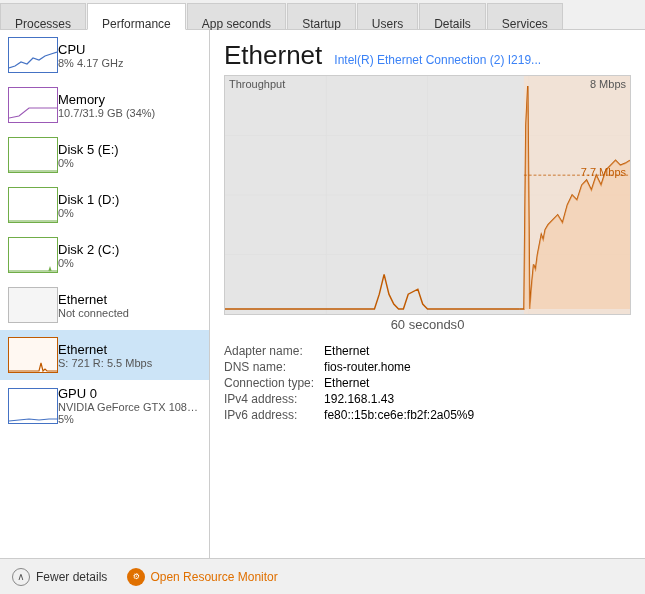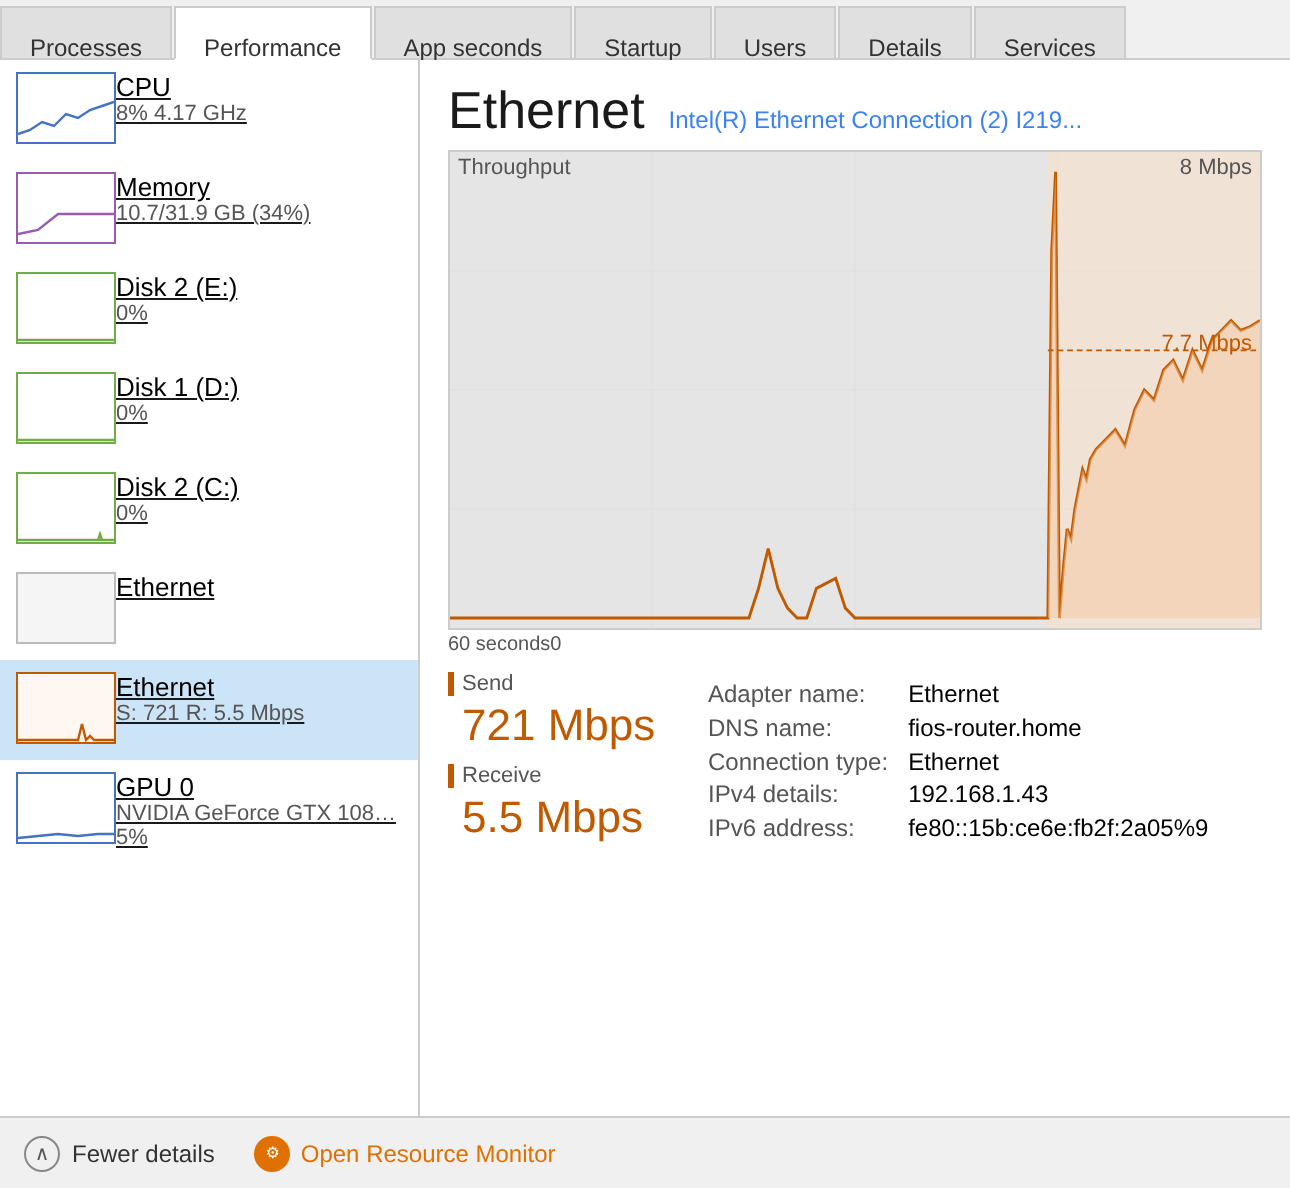--- a/index.html
+++ b/index.html
@@ -51,25 +51,25 @@
     
     .sidebar {
       width: 210px;
       border-right: 1px solid #ccc;
       overflow-y: auto;
       background: #fff;
       flex-shrink: 0;
     }
     .sidebar-item {
       display: flex;
+      align-items: center;
       padding: 6px 8px;
       cursor: pointer;
       border-bottom: none;
       min-height: 50px;
-      text-decoration: underline;
     }
     .sidebar-item.selected {
       background: #cce4f7;
     }
     .sidebar-info {
       flex: 1;
     }
     .sidebar-title {
       font-size: 13px;
       font-weight: 400;
@@ -141,25 +141,25 @@
       font-size: 11px;
       color: #555;
     }
     .chart-label-value {
       position: absolute;
       right: 4px;
       font-size: 11px;
       color: #c05a00;
     }
     .chart-time-left {
-      font-size: 10px;
+      font-size: 13px;
       color: #555;
       margin-bottom: 8px;
       display: flex;
-      justify-content: flex-start;
+      justify-content: center;
     }
 
     
     .chart-svg {
       width: 100%;
       height: 100%;
     }
     .stat-label {
       font-size: 11px;
       color: #555;
@@ -303,21 +303,21 @@
       </div>
     </div>
 
     <div class="sidebar-item">
       <div class="mini-chart disk">
         <svg class="cpu-mini-svg" viewBox="0 0 48 34">
           <polyline points="0,33 48,33" fill="none" stroke="#70ad47" stroke-width="1.2"></polyline>
         </svg>
       </div>
       <div class="sidebar-info">
-        <div class="sidebar-title">Disk 2 (E:)</div>
+        <div class="sidebar-title">Disk 5 (E:)</div>
         <div class="sidebar-subtitle">0%</div>
       </div>
     </div>
 
     <div class="sidebar-item">
       <div class="mini-chart disk">
         <svg class="cpu-mini-svg" viewBox="0 0 48 34">
           <polyline points="0,33 48,33" fill="none" stroke="#70ad47" stroke-width="1.2"></polyline>
         </svg>
       </div>
@@ -338,20 +338,21 @@
         <div class="sidebar-title">Disk 2 (C:)</div>
         <div class="sidebar-subtitle">0%</div>
       </div>
     </div>
 
     <div class="sidebar-item">
       <div class="mini-chart ethernet-nc">
       </div>
       <div class="sidebar-info">
         <div class="sidebar-title">Ethernet</div>
+        <div class="sidebar-subtitle">Not connected</div>
       </div>
     </div>
 
     <div class="sidebar-item selected">
       <div class="mini-chart ethernet-sel">
         <svg class="cpu-mini-svg" viewBox="0 0 48 34">
           <polyline points="0,33 30,33 32,25 34,33 36,31 38,33 48,33" fill="none" stroke="#c05a00" stroke-width="1.2"></polyline>
         </svg>
       </div>
       <div class="sidebar-info">
@@ -408,35 +409,29 @@
       </svg>
     </div>
 
     <div class="chart-time-left">
       <span>60 seconds</span>
       <span>0</span>
     </div>
 
     <div style="display:flex; gap:20px; margin-top:2px;">
 
-      <div style="min-width:110px;">
-        <div class="stat-label">Send</div>
-        <div class="stat-value">721 Mbps</div>
-        <div class="stat-label" style="margin-top:6px;">Receive</div>
-        <div class="stat-value">5.5 Mbps</div>
-      </div>
 
       <div class="info-table">
         <span class="info-key">Adapter name:</span>
         <span class="info-val">Ethernet</span>
         <span class="info-key">DNS name:</span>
         <span class="info-val">fios-router.home</span>
         <span class="info-key">Connection type:</span>
         <span class="info-val">Ethernet</span>
-        <span class="info-key">IPv4 details:</span>
+        <span class="info-key">IPv4 address:</span>
         <span class="info-val">192.168.1.43</span>
         <span class="info-key">IPv6 address:</span>
         <span class="info-val">fe80::15b:ce6e:fb2f:2a05%9</span>
       </div>
     </div>
 
   </div>
 </div>
 
 <div class="footer">

